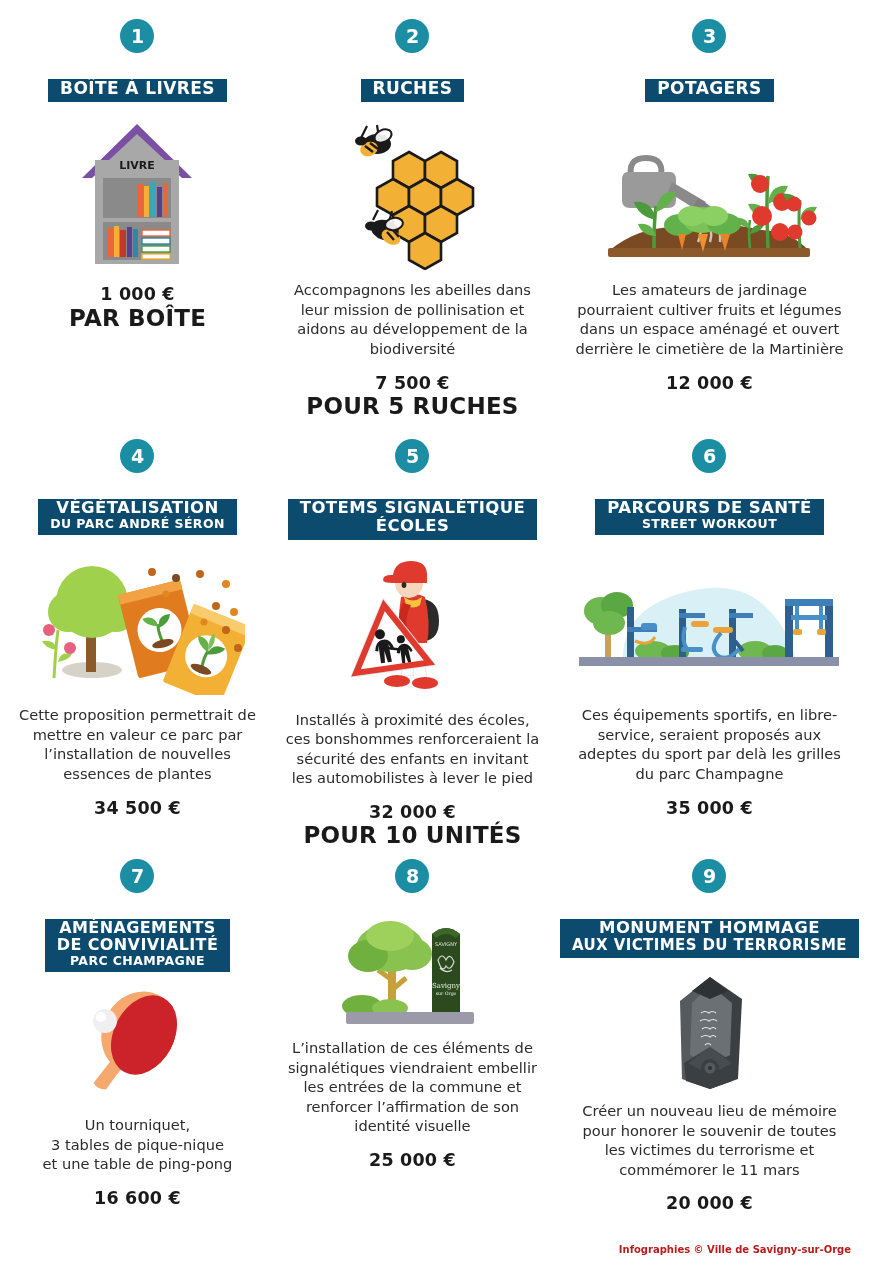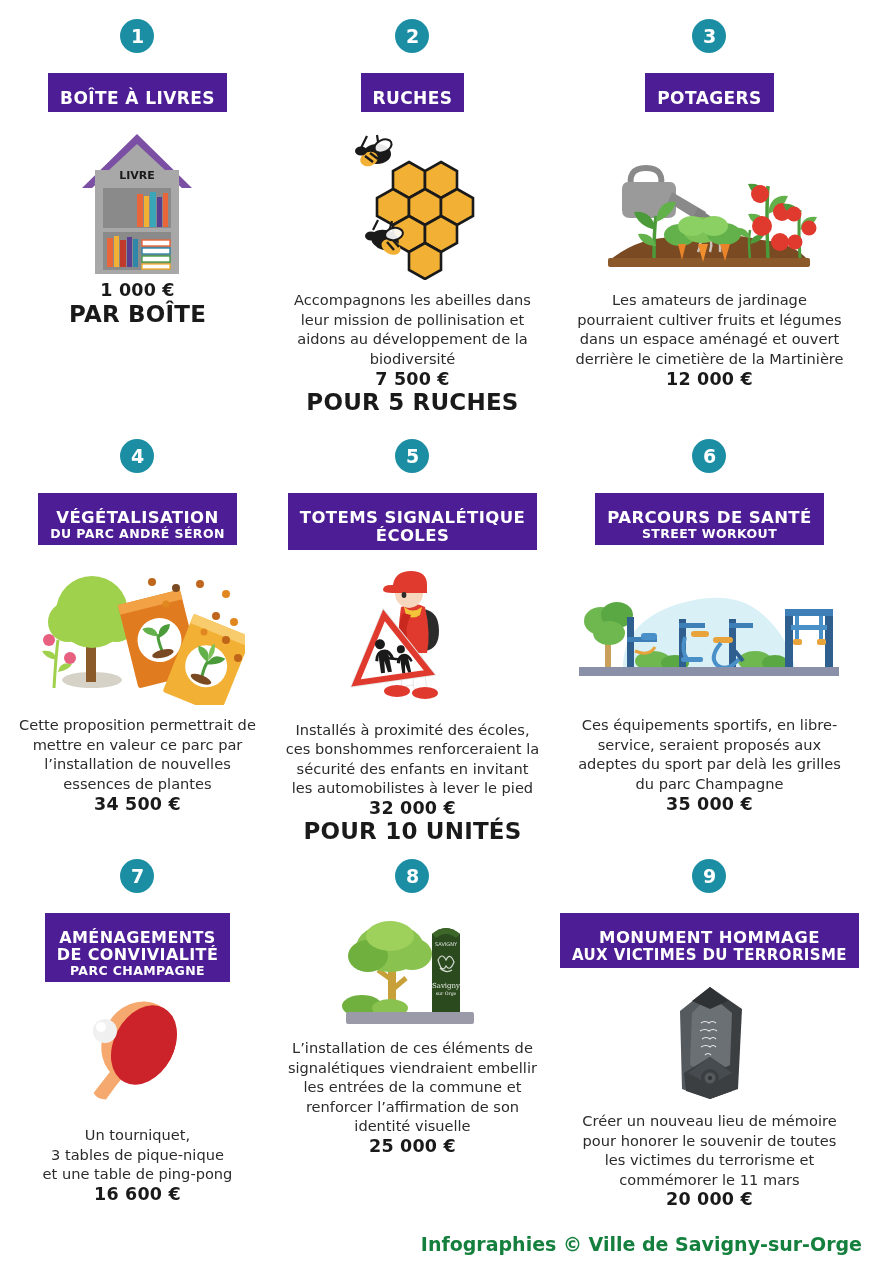--- a/index.html
+++ b/index.html
@@ -30,27 +30,27 @@
     color:#ffffff;
     display:flex;align-items:center;justify-content:center;
     font-weight:bold;font-size:19px;
     font-family:"DejaVu Sans","Liberation Sans",sans-serif;
     margin-top:19px;
     letter-spacing:-0.5px;
     flex:0 0 auto;
   }
   
   .banner{
-    background:#4c1d95;
+    background:#0c4a6e;
     color:#ffffff;
     font-weight:bold;
     text-align:center;
     text-transform:uppercase;
-    padding:16px 12px 5px 12px;
-    margin-top:20px;
+    padding:0 12px 5px 12px;
+    margin-top:26px;
     line-height:1.08;
     letter-spacing:0.4px;
     font-family:"DejaVu Sans","Liberation Sans",sans-serif;
     box-sizing:border-box;
   }
   .banner .l1{font-size:17px;display:block;white-space:nowrap;}
   .banner .l2{font-size:12.5px;display:block;white-space:nowrap;}
   .banner .l3{font-size:12.5px;display:block;white-space:nowrap;}
   .banner.two .l1{font-size:16.5px;}
   .banner.big .l1{font-size:16px;}
@@ -69,30 +69,30 @@
     color:#2b2b2b;
     margin-top:10px;
     max-width:275px;
   }
   .price{
     text-align:center;
     font-weight:bold;
     font-size:17.5px;
     line-height:1.18;
     color:#1a1a1a;
-    margin-top:0;
+    margin-top:14px;
     letter-spacing:0.2px;
   }
   .price .sub{display:block;font-size:23px;}
   .footer{
     position:absolute;
-    right:7px;bottom:14px;
-    font-size:19px;
+    right:18px;bottom:14px;
+    font-size:10px;
     font-weight:bold;
-    color:#15803d;
+    color:#b91c1c;
   }
 </style>
 </head>
 <body>
 
 <div class="sheet">
   <div class="grid">
 
     <div class="card">
       <div class="badge">1</div>

